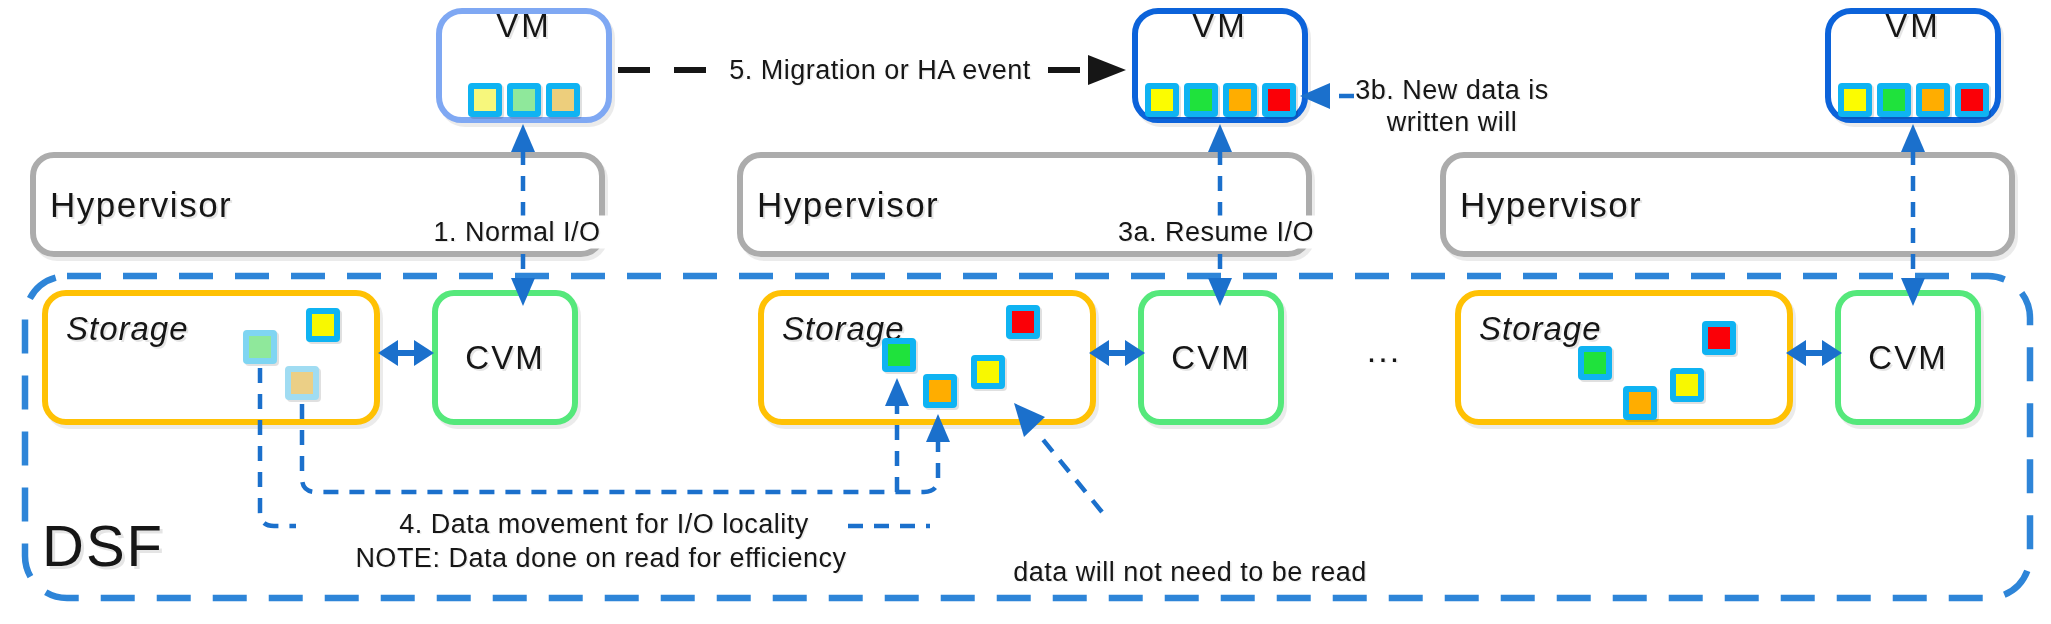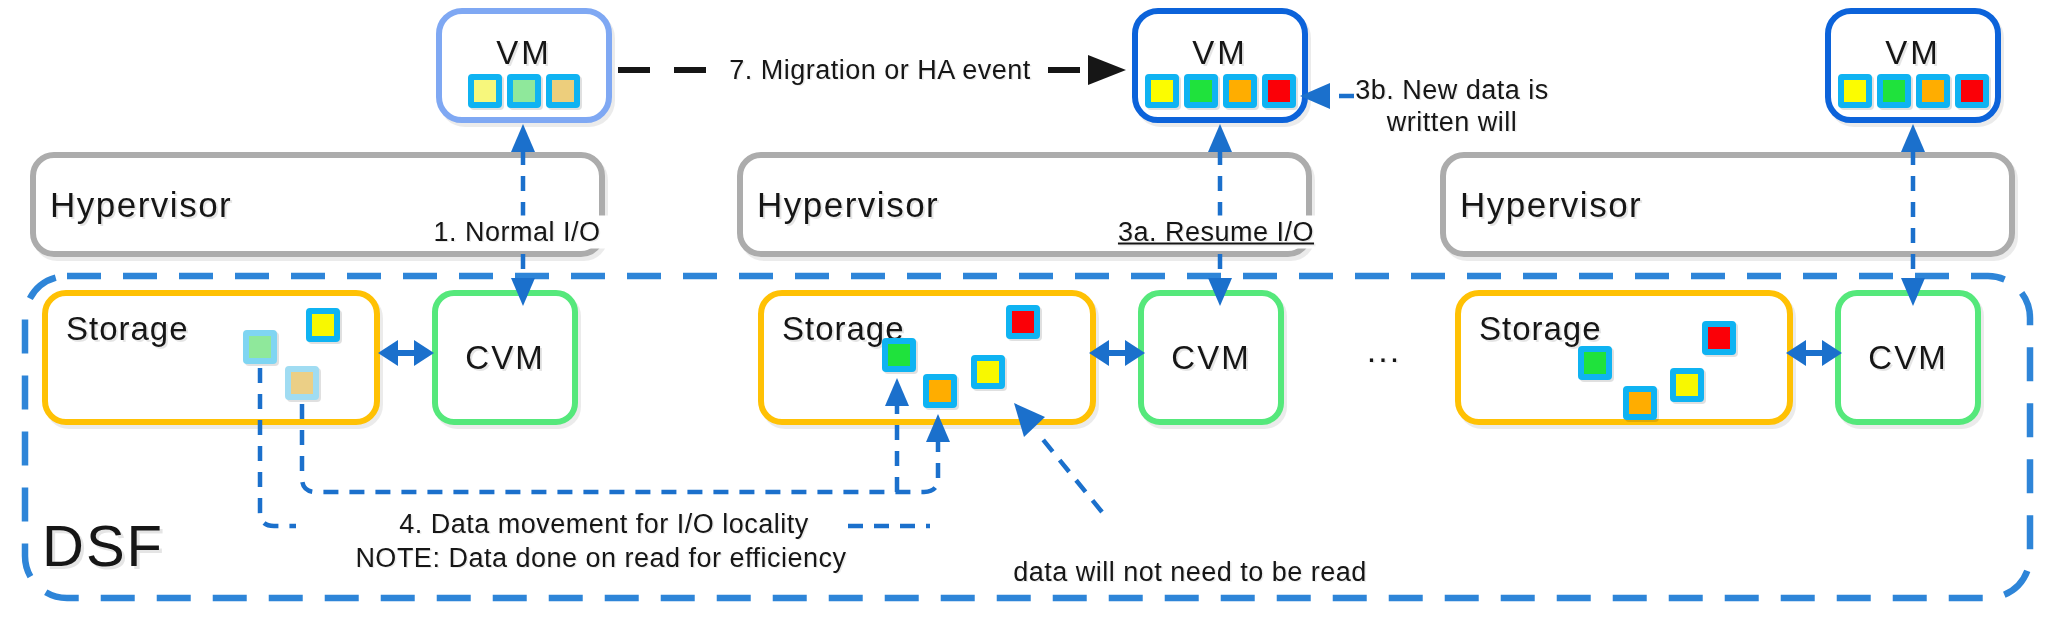--- a/index.html
+++ b/index.html
@@ -3,32 +3,32 @@
 <meta charset="utf-8">
 <style>
   html,body{margin:0;padding:0;background:#fff;}
   .canvas{
     position:relative;width:2051px;height:624px;background:#fff;overflow:hidden;
     font-family:"Liberation Sans", sans-serif;color:#161616;
   }
   
   .box{position:absolute;background:#fff;box-sizing:border-box;box-shadow:3px 4px 0 rgba(0,0,0,0.08);}
   .vm{top:8px;height:115px;width:176px;border:6px solid var(--vm_border_dark,#0C63DA);border-radius:26px;
-      display:flex;flex-direction:column;align-items:center;justify-content:center;z-index:1;}
+      display:flex;flex-direction:column;align-items:center;justify-content:flex-end;z-index:1;gap:36px;}
   .vm.light{border-color:var(--vm_border_light,#7FA8F3);}
   .vm1{left:436px;} .vm2{left:1132px;} .vm3{left:1825px;}
   .vm-label{font-size:33px;letter-spacing:3px;margin-top:10px;text-shadow:2px 2px 0 rgba(0,0,0,0.10);}
   .sq-row{display:flex;gap:5px;margin-top:2px;}
   .hyp{top:152px;height:105px;border:6px solid var(--hypervisor_border,#ACACAC);border-radius:24px;
        display:flex;align-items:center;z-index:1;}
   .hyp1{left:30px;width:575px;} .hyp2{left:737px;width:575px;} .hyp3{left:1440px;width:575px;}
   .hyp-label{font-size:35px;letter-spacing:1.5px;margin-left:14px;text-shadow:2px 2px 0 rgba(0,0,0,0.10);}
   .storage{top:290px;height:135px;width:338px;border:6px solid var(--storage_border,#FFC104);border-radius:24px;z-index:1;}
   .st1{left:42px;} .st2{left:758px;} .st3{left:1455px;}
-  .storage-label{font-size:33px;letter-spacing:1px;margin:14px 16px 0 18px;text-shadow:2px 2px 0 rgba(0,0,0,0.10);}
+  .storage-label{font-size:33px;letter-spacing:1px;margin:14px 16px 0 18px;text-shadow:2px 2px 0 rgba(0,0,0,0.10);font-style:italic;}
   .cvm{top:290px;height:135px;width:146px;border:6px solid var(--cvm_border,#55E87B);border-radius:22px;
        display:flex;align-items:center;justify-content:center;z-index:1;}
   .cvm1{left:432px;} .cvm2{left:1138px;} .cvm3{left:1835px;}
   .cvm-label{font-size:33px;letter-spacing:2px;text-shadow:2px 2px 0 rgba(0,0,0,0.10);}
   
   .sq{width:22px;height:22px;border:6px solid var(--square_border,#0FB3F2);border-radius:4px;
       box-sizing:content-box;box-shadow:2px 2px 0 rgba(0,0,0,0.12);}
   .sq-layer{position:absolute;left:0;top:0;width:100%;height:100%;z-index:4;pointer-events:none;}
   .sq.abs{position:absolute;}
   
@@ -38,21 +38,21 @@
   .blue-dash{stroke:var(--arrow_blue,#1B70CC);stroke-width:4.5;stroke-dasharray:15 11;fill:none;}
   .blue-solid{stroke:var(--arrow_blue,#1B70CC);stroke-width:6;fill:none;}
   .blue-head{fill:var(--arrow_blue,#1B70CC);}
   .dsf-rect{fill:none;stroke:var(--dsf_border,#2E85D8);stroke-width:6.5;stroke-dasharray:34 22;}
   
   .lbl{position:absolute;z-index:10;font-size:27px;letter-spacing:0.5px;white-space:nowrap;
        transform:translate(-50%,-50%);text-shadow:1.5px 1.5px 0 rgba(0,0,0,0.08);}
   .masked{background:#fff;padding:1px 8px;}
   .lbl-migration{left:880px;top:70px;}
   .lbl-io1{left:517px;top:232px;}
-  .lbl-io2{left:1216px;top:232px;text-decoration:underline;}
+  .lbl-io2{left:1216px;top:232px;}
   .lbl-3b1{left:1452px;top:90px;}
   .lbl-3b2{left:1452px;top:122px;}
   .lbl-mov1{left:604px;top:524px;}
   .lbl-mov2{left:601px;top:558px;}
   .lbl-pre1{left:1190px;top:538px;}
   .lbl-pre2{left:1190px;top:572px;}
   .lbl-ellipsis{left:1384px;top:350px;font-size:34px;letter-spacing:2px;}
   .lbl-dsf{left:42px;top:512px;transform:none;font-size:58px;letter-spacing:2px;
            text-shadow:3px 3px 0 rgba(0,0,0,0.10);}
 </style>
@@ -192,21 +192,21 @@
       <polygon class="blue-head" points="938,414 926,442 950,442"></polygon>
       <line class="blue-dash" x1="848" y1="526" x2="930" y2="526"></line>
     </g>
 
     <g>
       <line class="blue-dash" x1="1102" y1="512" x2="1040" y2="436"></line>
       <polygon class="blue-head" points="1014,403 1045,417 1024,437"></polygon>
     </g>
   </svg>
 
-  <div class="lbl lbl-migration">7. Migration or HA event</div>
+  <div class="lbl lbl-migration">5. Migration or HA event</div>
   <div class="lbl lbl-io1 masked">1. Normal I/O</div>
   <div class="lbl lbl-io2 masked">3a. Resume I/O</div>
   <div class="lbl lbl-3b1">3b. New data is</div>
   <div class="lbl lbl-3b2">written will</div>
   <div class="lbl lbl-mov1">4. Data movement for I/O locality</div>
   <div class="lbl lbl-mov2">NOTE: Data done on read for efficiency</div>
   <div class="lbl lbl-pre2">data will not need to be read</div>
   <div class="lbl lbl-ellipsis">...</div>
   <div class="lbl lbl-dsf">DSF</div>
 

